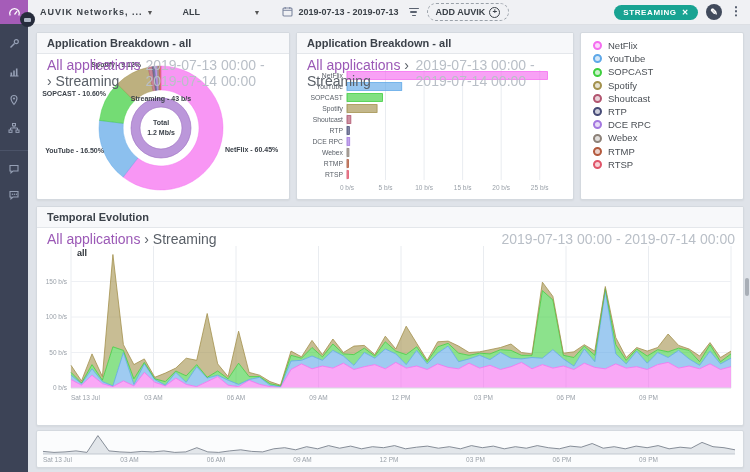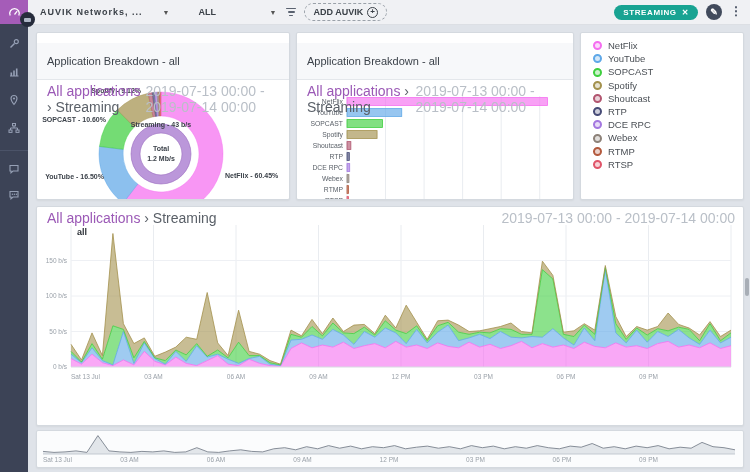--- a/index.html
+++ b/index.html
@@ -12,21 +12,21 @@
   .side-item.active{background:#a55cb8;color:#fff;height:24px;}
   .side-item svg{display:block;}
   .side-divider{width:28px;height:1px;background:#4b5368;margin:10px 0 6px 0;}
   .collapse-btn{position:absolute;left:20px;top:12px;width:15px;height:15px;border-radius:50%;
                 background:#262c3c;z-index:6;display:flex;align-items:center;justify-content:center;}
   .collapse-btn .bar{width:7px;height:4px;background:#aeb6c6;border-radius:1px;}
   
   .topbar{position:absolute;left:28px;top:0;width:722px;height:24px;background:#f0f1f4;
           border-bottom:1px solid #dcdfe4;display:flex;align-items:center;font-size:9px;
           font-weight:bold;color:#3b4148;z-index:4;}
-  .tb-group{display:flex;align-items:center;gap:20px;cursor:pointer;}
+  .tb-group{display:flex;align-items:center;gap:4px;cursor:pointer;}
   .caret{font-size:7px;color:#555;line-height:1;}
   .net-sel{margin-left:12px;letter-spacing:1px;}
   .scope-sel{margin-left:28px;width:78px;justify-content:space-between;}
   .date-group{margin-left:22px;gap:5px;}
   .filter-lines{margin-left:10px;display:flex;flex-direction:column;gap:2px;align-items:center;}
   .filter-lines i{display:block;height:1.5px;background:#5a6270;border-radius:1px;}
   .filter-lines i:nth-child(1){width:10px}.filter-lines i:nth-child(2){width:7px}.filter-lines i:nth-child(3){width:4px}
   .add-filter{margin-left:8px;border:1px dashed #9aa1a9;border-radius:10px;padding:2.5px 8px;
               display:flex;align-items:center;gap:4px;background:transparent;font:inherit;color:#3b4148;}
   .plus-circ{width:9px;height:9px;border-radius:50%;border:1.2px solid #3b4148;display:flex;
@@ -35,21 +35,21 @@
   .chip{background:#18a392;color:#fff;border-radius:9px;padding:3px 9px;font-size:8px;
         font-weight:bold;letter-spacing:.6px;display:flex;align-items:center;gap:5px;}
   .chip .x{cursor:pointer;font-size:8px;}
   .pencil-btn{width:16px;height:16px;border-radius:50%;background:#414a5c;color:#fff;display:flex;
               align-items:center;justify-content:center;font-size:9px;}
   .kebab{color:#414a5c;font-size:12px;font-weight:bold;letter-spacing:0;line-height:.6;}
   
   .panel{position:absolute;background:#fff;border:1px solid #d4d9df;border-radius:2px;
          box-shadow:0 1px 2px rgba(0,0,0,.05);overflow:hidden;}
   .panel-header{height:20px;background:#f7f8fa;border-bottom:1px solid #e4e7eb;display:flex;
-                align-items:center;padding:8px 10px;font-size:11px;font-weight:normal;color:#3c424a;margin-top:10px;}
+                align-items:center;padding:0 10px;font-size:11px;font-weight:bold;color:#3c424a;}
   .panel-body{position:relative;}
   .crumbrow{position:absolute;top:3px;left:10px;right:8px;display:flex;justify-content:space-between;
             font-size:14px;z-index:2;pointer-events:none;}
   .crumb a{color:#9b59b6;text-decoration:none;pointer-events:auto;cursor:pointer;}
   .crumb .rest{color:#5a6068;}
   .daterange{color:#b9bfc7;}
   #panel-donut{left:36px;top:32px;width:252px;height:166px;}
   #panel-bars{left:296px;top:32px;width:276px;height:166px;}
   #panel-legend{left:580px;top:32px;width:162px;height:166px;}
   #panel-temporal{left:36px;top:206px;width:706px;height:218px;}
@@ -138,20 +138,31 @@
   </div>
 
 <header class="topbar">
   <div class="tb-group net-sel">
     <span>AUVIK Networks, ...</span>
     <span class="caret">▼</span>
   </div>
   <div class="tb-group scope-sel">
     <span>ALL</span>
     <span class="caret">▼</span>
+  </div>
+  <div class="tb-group date-group">
+    <span>
+      <svg width="11" height="11" viewBox="0 0 11 11">
+          <rect x="1" y="2" width="9" height="8" rx="1" fill="none" stroke="#7e88a0" stroke-width="1.1"></rect>
+          <line x1="3.2" y1="1" x2="3.2" y2="3" stroke="#7e88a0" stroke-width="1.1"></line>
+          <line x1="7.8" y1="1" x2="7.8" y2="3" stroke="#7e88a0" stroke-width="1.1"></line>
+          <line x1="1" y1="4.3" x2="10" y2="4.3" stroke="#7e88a0" stroke-width="1"></line>
+        </svg>
+    </span>
+    <span>2019-07-13 - 2019-07-13</span>
   </div>
   <div class="filter-lines">
       <i></i>
       <i></i>
       <i></i>
     </div>
   <button class="add-filter">
     <span>ADD AUVIK</span>
     <span class="plus-circ">+</span>
   </button>
@@ -292,20 +303,21 @@
         </li>
         <li>
           <span class="legend-dot" style="border-color: rgb(224, 85, 106); background: rgba(224, 85, 106, 0.267);"></span>
           <span>RTSP</span>
         </li>
       </ul>
   </div>
 </section>
 
 <section class="panel" id="panel-temporal">
+  <div class="panel-header">Temporal Evolution</div>
   <div class="panel-body">
     <div class="crumbrow">
       <span class="crumb">
         <a>All applications</a>
         <span class="rest">›</span>
         <span class="rest">Streaming</span>
       </span>
       <span class="daterange">2019-07-13 00:00 - 2019-07-14 00:00</span>
     </div>
     <svg id="temporal-svg" width="702" height="180" style="margin-top:14px">

